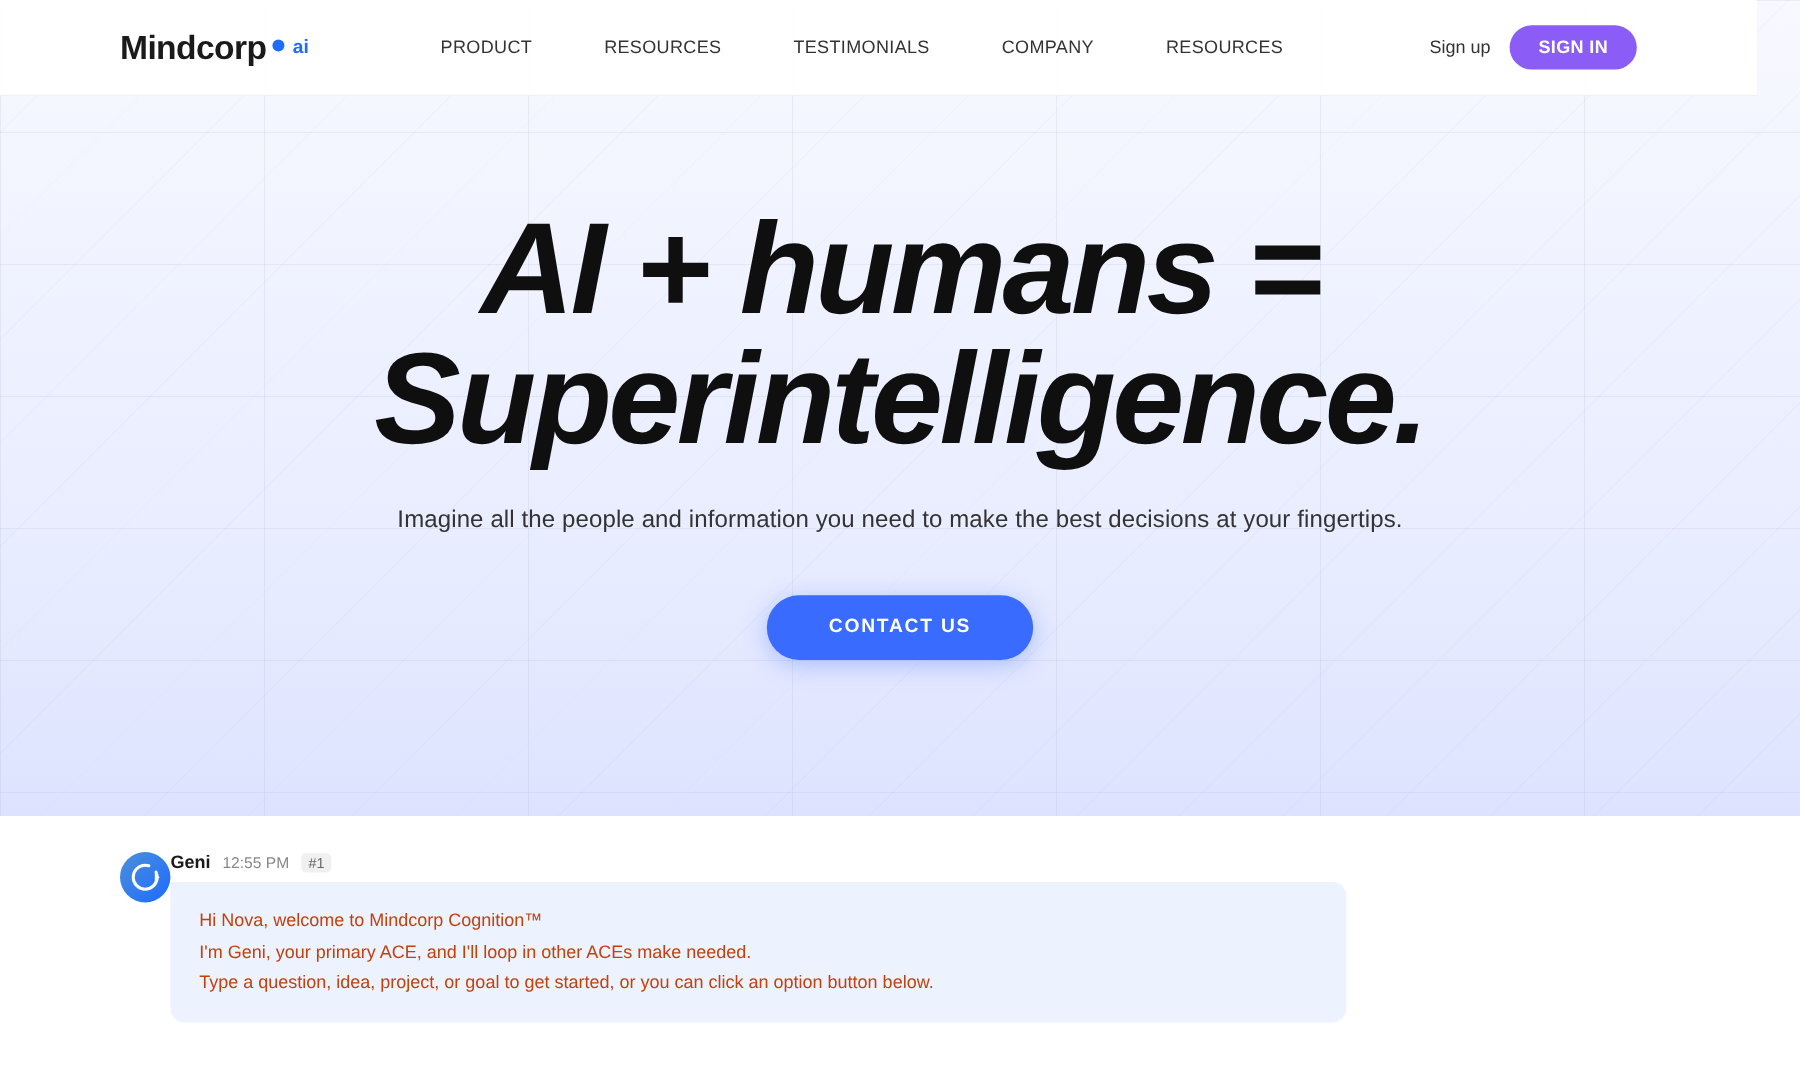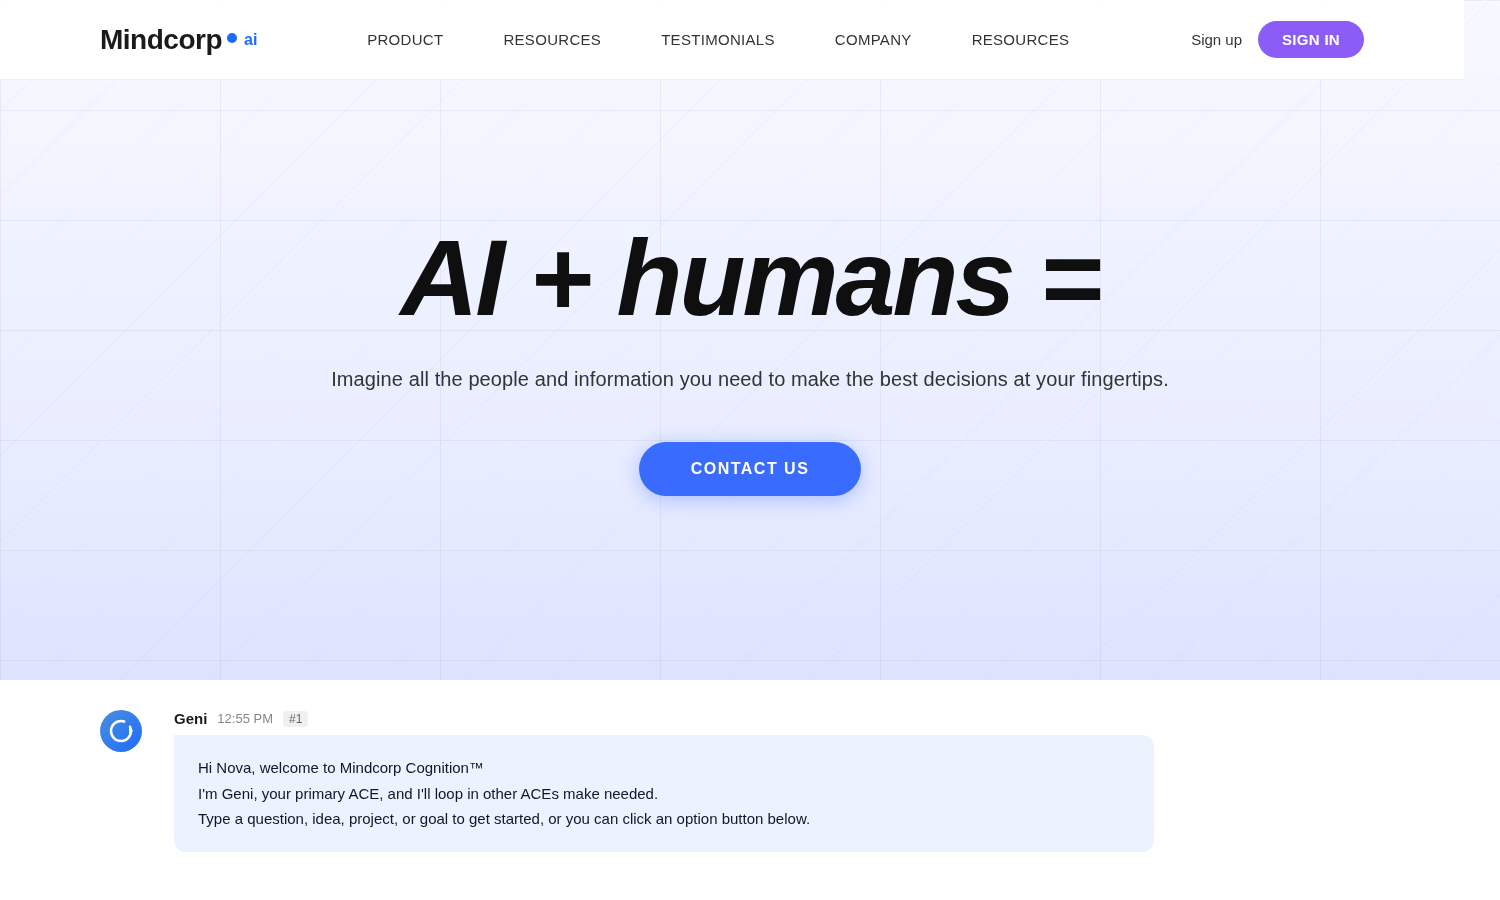--- a/index.html
+++ b/index.html
@@ -199,21 +199,21 @@
       width: 1500px;
       min-height: 220px;
       padding: 30px 100px 0;
       display: flex;
       flex-direction: column;
     }
 
     .chat-message {
       display: flex;
       align-items: flex-start;
-      gap: 32px;
+      gap: 0;
       margin-bottom: 16px;
     }
 
     .chat-avatar {
       width: 42px;
       height: 42px;
       border-radius: 50%;
       background: linear-gradient(135deg, #4a90d9, #1e6bff);
       display: flex;
       align-items: center;
@@ -258,21 +258,21 @@
 
     .chat-bubble {
       background: #edf2ff;
       border-radius: 0 12px 12px 12px;
       padding: 20px 24px;
       max-width: 980px;
     }
 
     .chat-bubble p {
       font-size: 15px;
-      color: #0f172a;
+      color: #c2410c;
       line-height: 1.7;
     }
 
     .chat-message-body {
       flex: 1;
     }
   </style>
 </head>
 <body>
 
@@ -304,20 +304,21 @@
   <div class="nav-actions">
     <button class="btn-signup">Sign up</button>
     <button class="btn-signin">SIGN IN</button>
   </div>
 </nav>
 
 <section class="hero">
   <div class="hero-content">
     <h1 class="hero-title">
       <span>AI + humans =</span><br>
+      <span>Superintelligence.</span>
     </h1>
     <p class="hero-subtitle">Imagine all the people and information you need to make the best decisions at your fingertips.</p>
     <button class="btn-contact">CONTACT US</button>
   </div>
 </section>
 
 <section class="chat-section">
   <div class="chat-message">
     <div class="chat-avatar">
       <div class="chat-avatar-inner">

